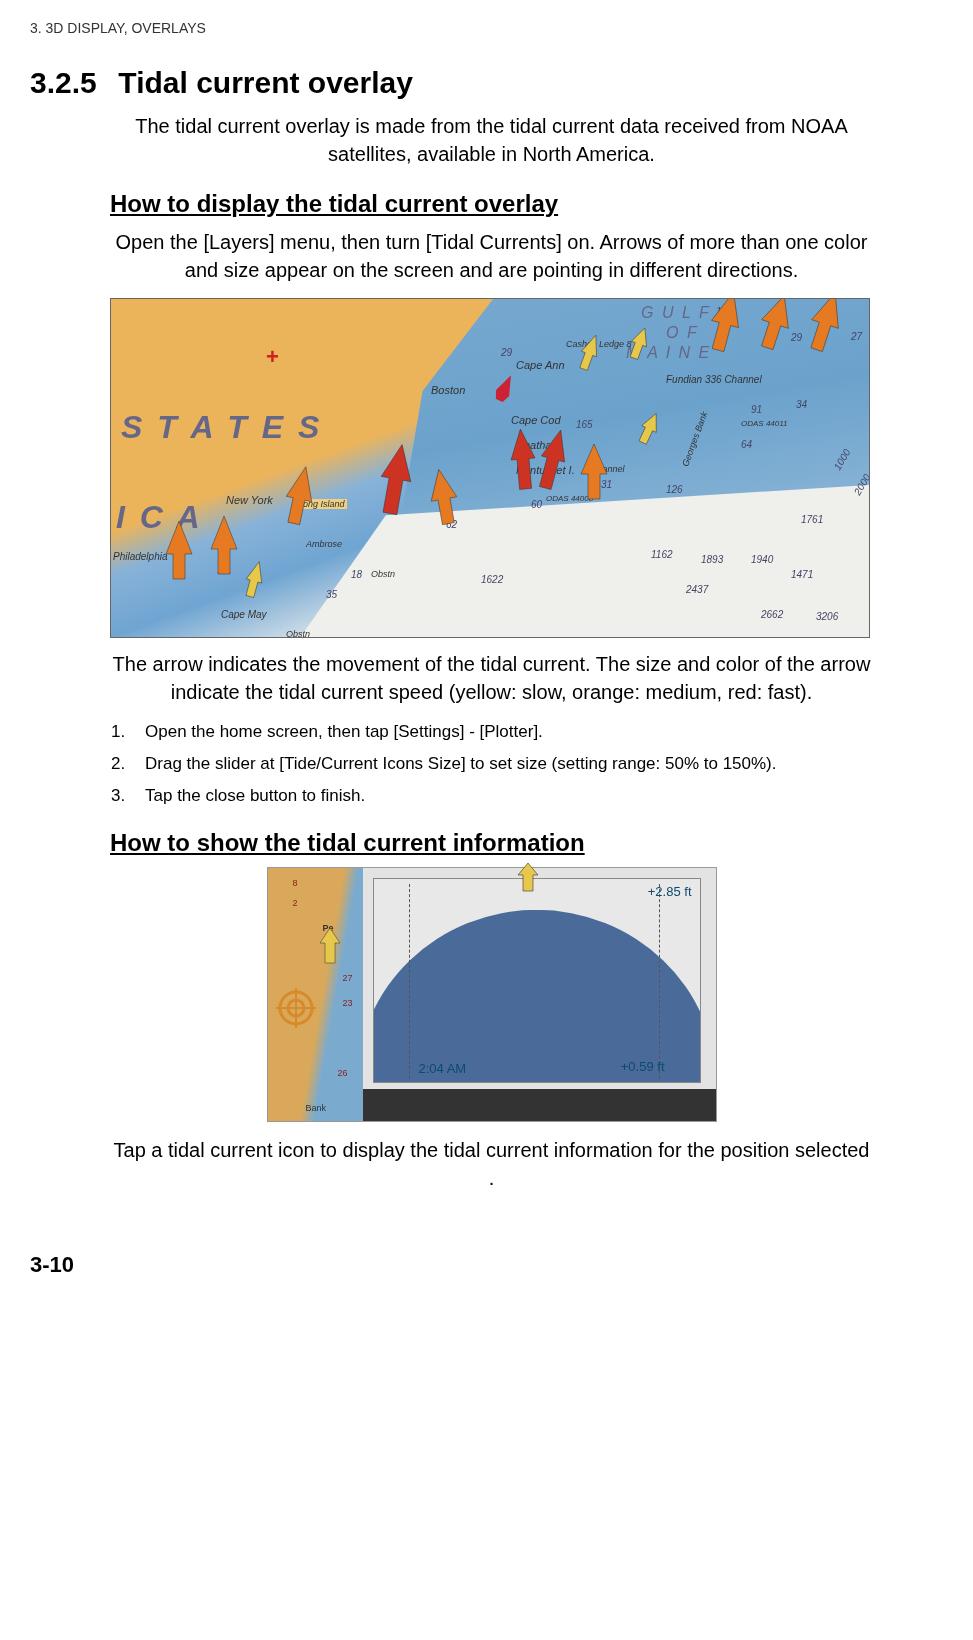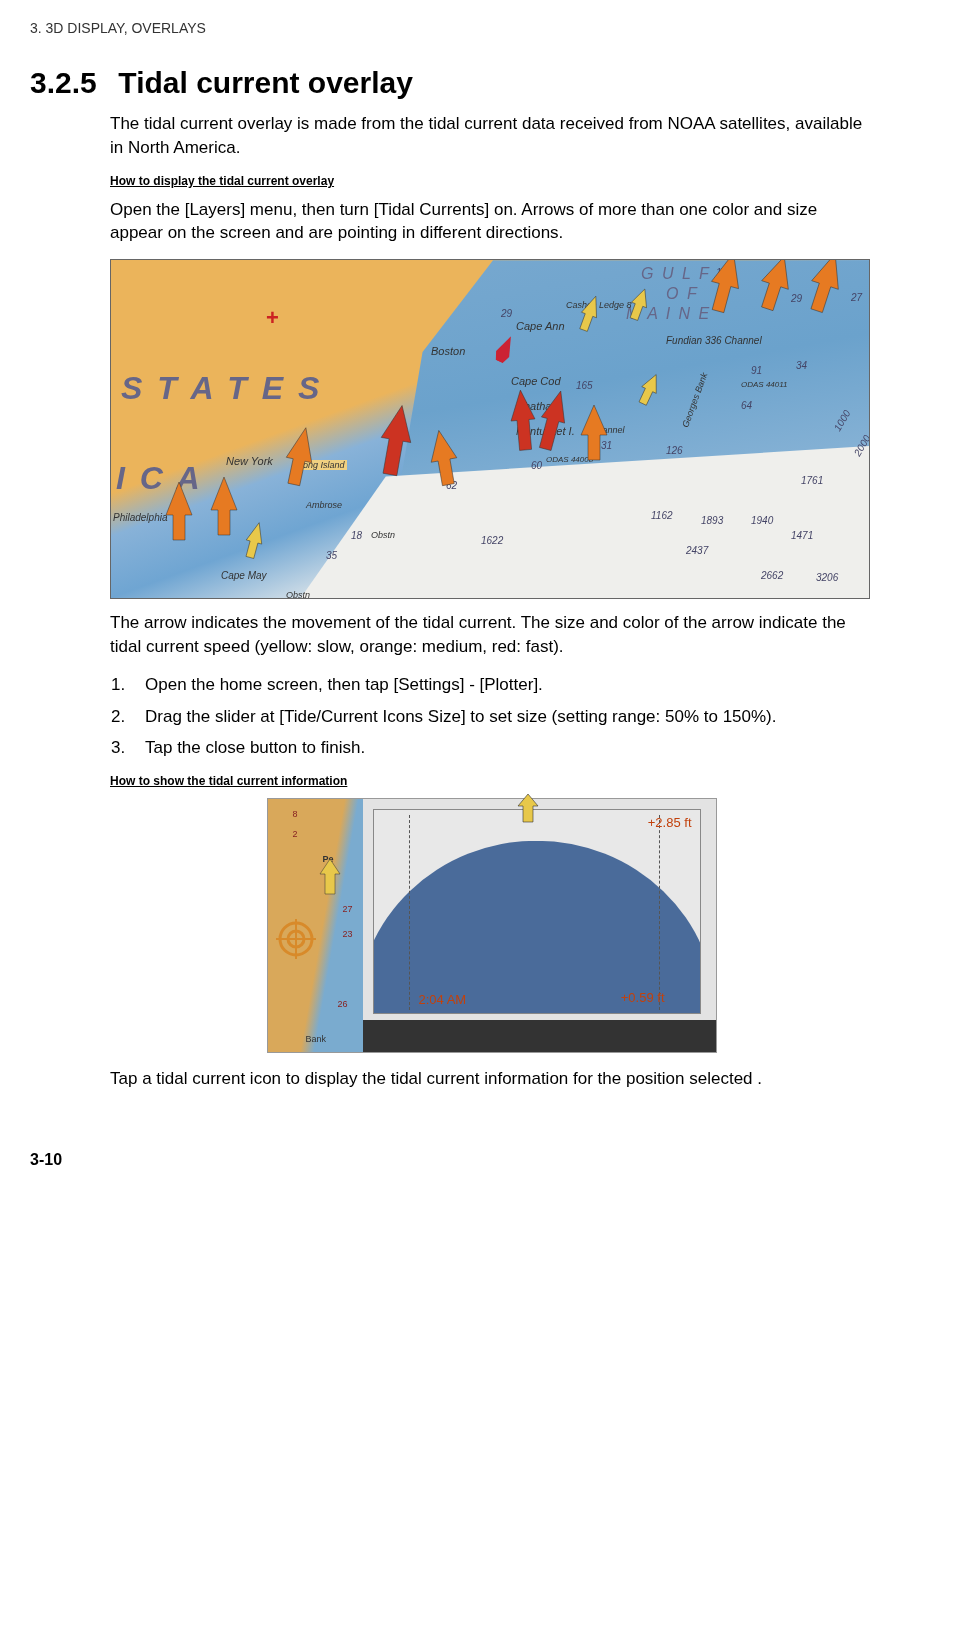--- a/index.html
+++ b/index.html
@@ -25,30 +25,31 @@
       margin-bottom: 12px;
     }
     .section-number {
       display: inline-block;
       width: 80px;
     }
     .content-indent {
       margin-left: 80px;
     }
     .para {
-      font-size: 17px;
+      font-size: 20px;
       line-height: 1.4;
       margin-bottom: 14px;
+      text-align: center;
     }
     .subheading {
-      font-size: 12px;
+      font-size: 24px;
       font-weight: bold;
       text-decoration: underline;
       margin-bottom: 10px;
-      margin-top: 14px;
+      margin-top: 22px;
     }
     ol {
       margin-left: 20px;
       margin-bottom: 14px;
     }
     ol li {
       font-size: 17px;
       line-height: 1.4;
       margin-bottom: 8px;
       padding-left: 15px;
@@ -168,34 +169,34 @@
       position: absolute;
       left: 95px;
       right: 0;
       bottom: 0;
       height: 32px;
       background: #333;
     }
     .tide-label {
       position: absolute;
       font-size: 13px;
-      color: #c2410c;
+      color: #0c4a6e;
     }
     .dashed-v {
       position: absolute;
       width: 0;
       border-left: 1px dashed #555;
     }
     .fig2-arrow {
       position: absolute;
       left: 248px;
       top: -5px;
     }
     .page-num {
-      font-size: 16px;
+      font-size: 22px;
       font-weight: bold;
       margin-top: 60px;
     }
     .mini-label {
       position: absolute;
       font-size: 9px;
       color: #333;
     }
   </style>
 </head>

